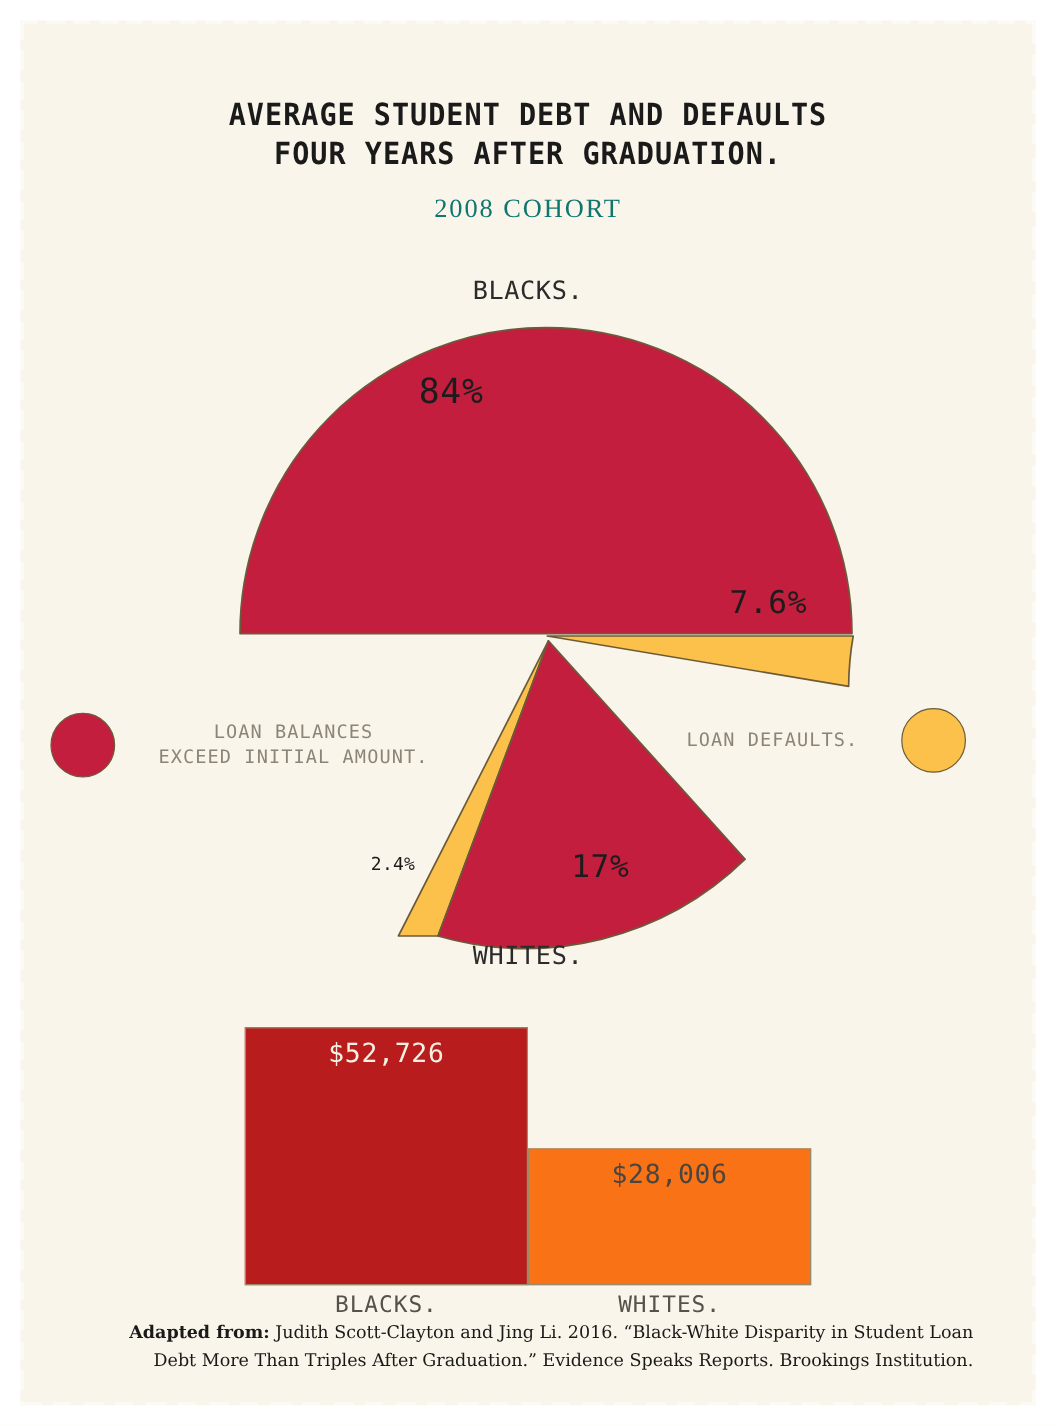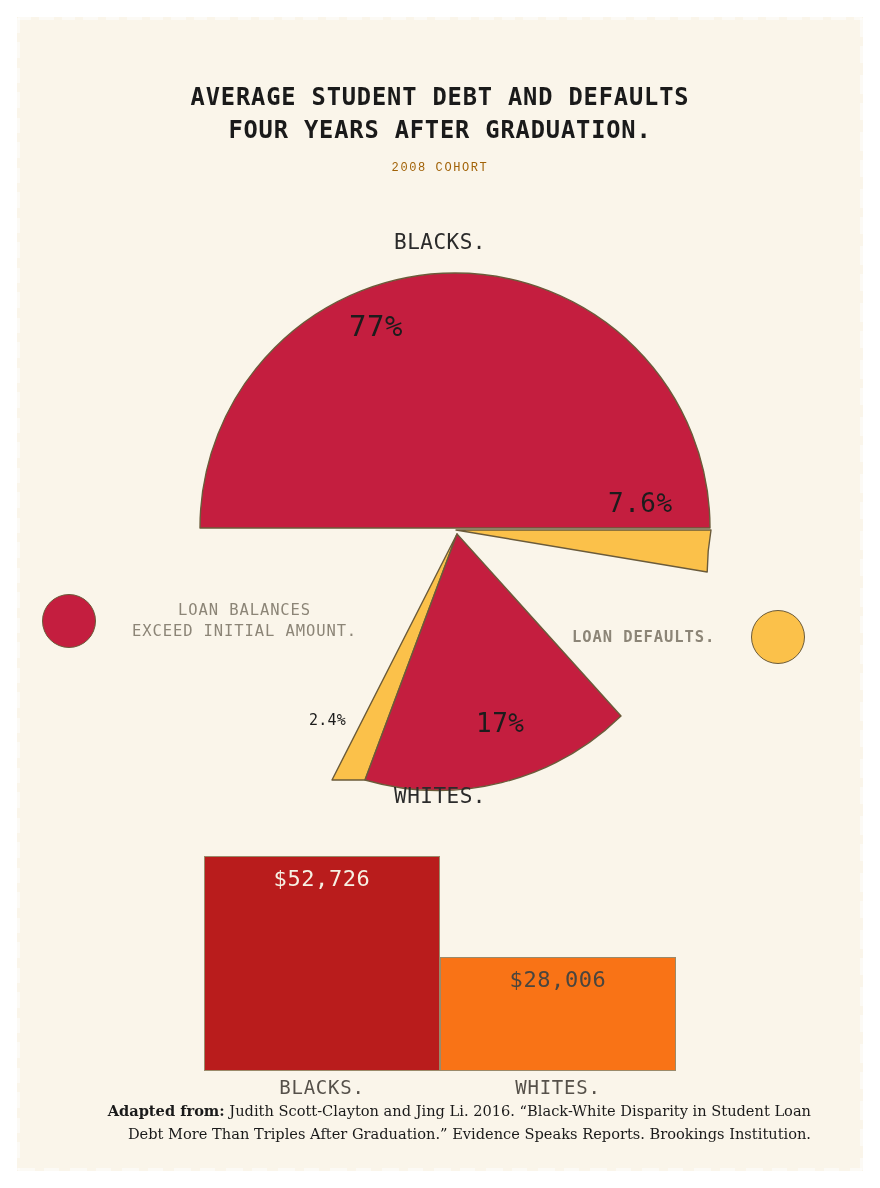--- a/index.html
+++ b/index.html
@@ -55,24 +55,24 @@
     font-size: 25.5px;
     letter-spacing: .9px;
     line-height: 1.28;
     color: #1a1a1a;
     white-space: pre-line;
     transform: scaleX(.93);
   }
   #chart-subtitle {
     margin: 0;
     padding-top: 16px;
-    font-family: Liberation Mono, monospace;
-    font-size: 12px;
+    font-family: Liberation Serif, serif;
+    font-size: 22px;
     letter-spacing: 1.6px;
-    color: #a16207;
+    color: #0f766e;
   }
 
   
   #pie-figure {
     position: absolute;
     left: 0;
     top: 196px;
     width: 844px;
     height: 620px;
   }
@@ -100,21 +100,21 @@
   #value-whites-red    { left: 414px; top: 494px; font-size: 26px; letter-spacing: .5px; margin-left: 44px; }
   #value-whites-yellow { left: 291px; top: 497px; font-size: 15px; letter-spacing: .2px; }
 
   
   #legend-left, #legend-right {
     position: absolute;
     display: flex;
     align-items: center;
   }
   #legend-left  { left: 24px;  top: 380px; }
-  #legend-right { left: 554px; top: 396px; font-weight: bold; }
+  #legend-right { left: 554px; top: 376px; }
   .legend-swatch {
     width: 52px; height: 52px; border-radius: 50%;
     border: 1px solid #6b5b3a;
     flex: 0 0 auto;
   }
   .legend-text {
     font-family: "DejaVu Sans Mono", monospace;
     font-size: 15.5px;
     letter-spacing: .9px;
     line-height: 1.35;
@@ -203,21 +203,21 @@
 
       <g transform="translate(2,6)">
         <path d="M 437 314 L 312 560 L 345 560 Z" fill="#FBC14A" stroke="#6b5b3a" stroke-width="1.4" stroke-linejoin="round"></path>
         <path d="M 437 314 L 345 560 A 262 262 0 0 0 601 496 Z" fill="#C41E3F" stroke="#6b5b3a" stroke-width="1.4" stroke-linejoin="round"></path>
       </g>
     </svg>
 
     <div id="label-blacks" class="pie-cat-label">BLACKS.</div>
     <div id="label-whites" class="pie-cat-label">WHITES.</div>
 
-    <div id="value-blacks-red" class="slice-value">77%</div>
+    <div id="value-blacks-red" class="slice-value">84%</div>
     <div id="value-blacks-yellow" class="slice-value">7.6%</div>
     <div id="value-whites-red" class="slice-value">17%</div>
     <div id="value-whites-yellow" class="slice-value">2.4%</div>
 
     <div id="legend-left">
       <span class="legend-swatch" style="background:#C41E3F"></span>
       <span class="legend-text">LOAN BALANCES
 EXCEED INITIAL AMOUNT.</span>
     </div>
 

